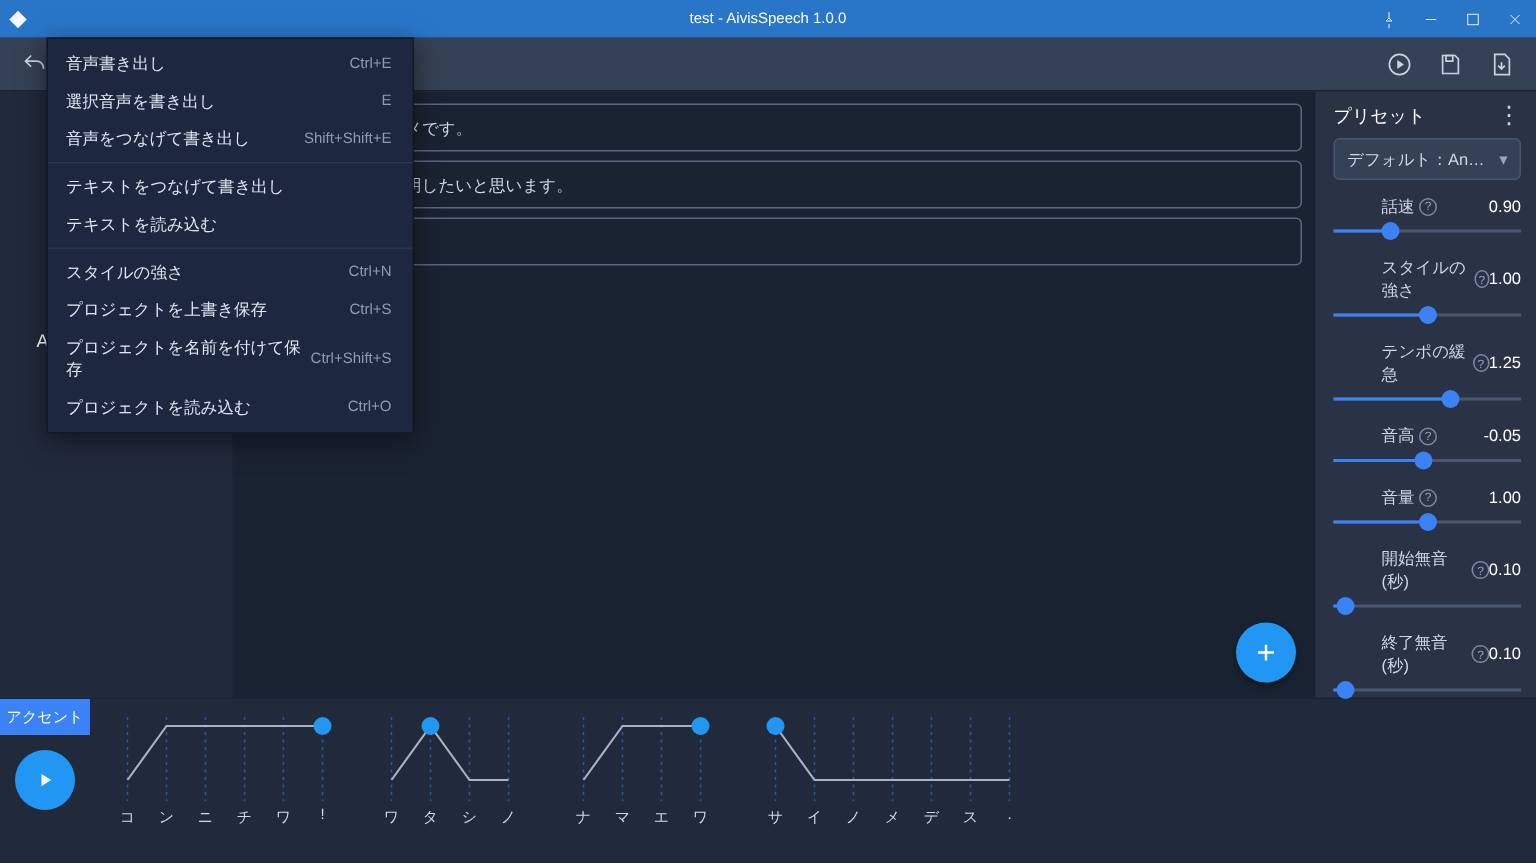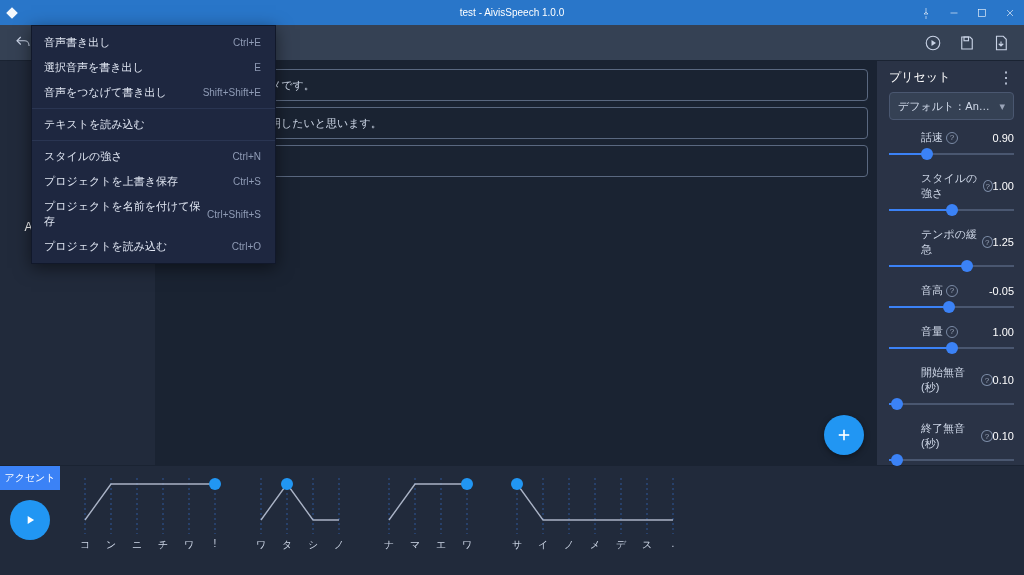--- a/index.html
+++ b/index.html
@@ -388,20 +388,23 @@
     <div class="dd-item">
       <span>選択音声を書き出し</span>
       <span class="dd-shortcut">E</span>
     </div>
     <div class="dd-item">
       <span>音声をつなげて書き出し</span>
       <span class="dd-shortcut">Shift+Shift+E</span>
     </div>
     <div class="dd-sep"></div>
     <div class="dd-item">
+      <span>テキストをつなげて書き出し</span>
+    </div>
+    <div class="dd-item">
       <span>テキストを読み込む</span>
     </div>
     <div class="dd-sep"></div>
     <div class="dd-item">
       <span>スタイルの強さ</span>
       <span class="dd-shortcut">Ctrl+N</span>
     </div>
     <div class="dd-item">
       <span>プロジェクトを上書き保存</span>
       <span class="dd-shortcut">Ctrl+S</span>

